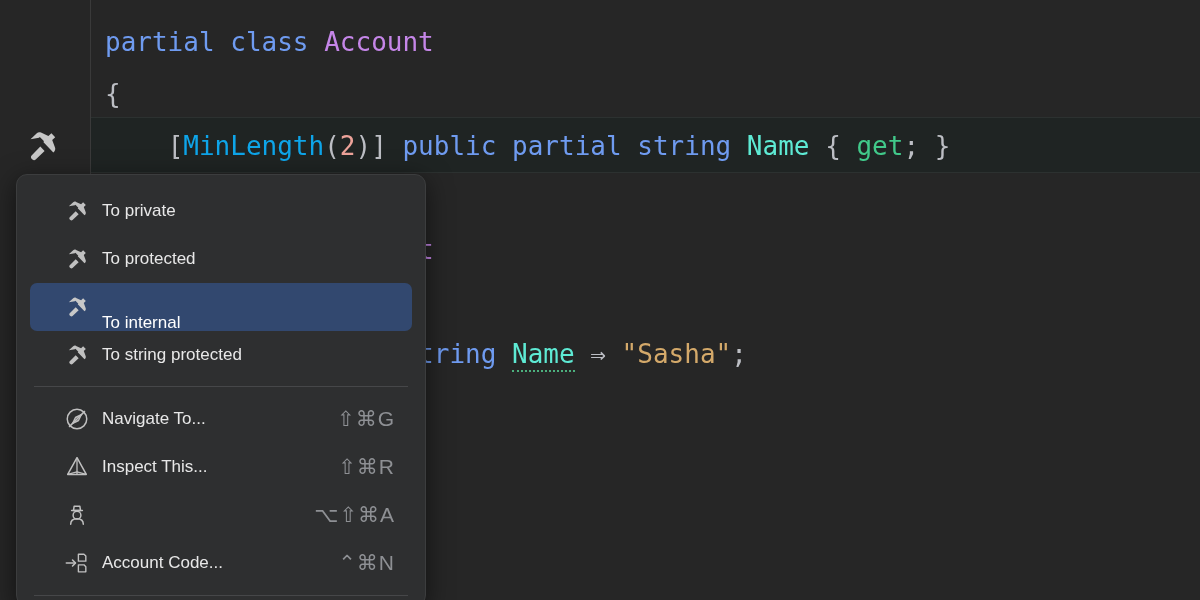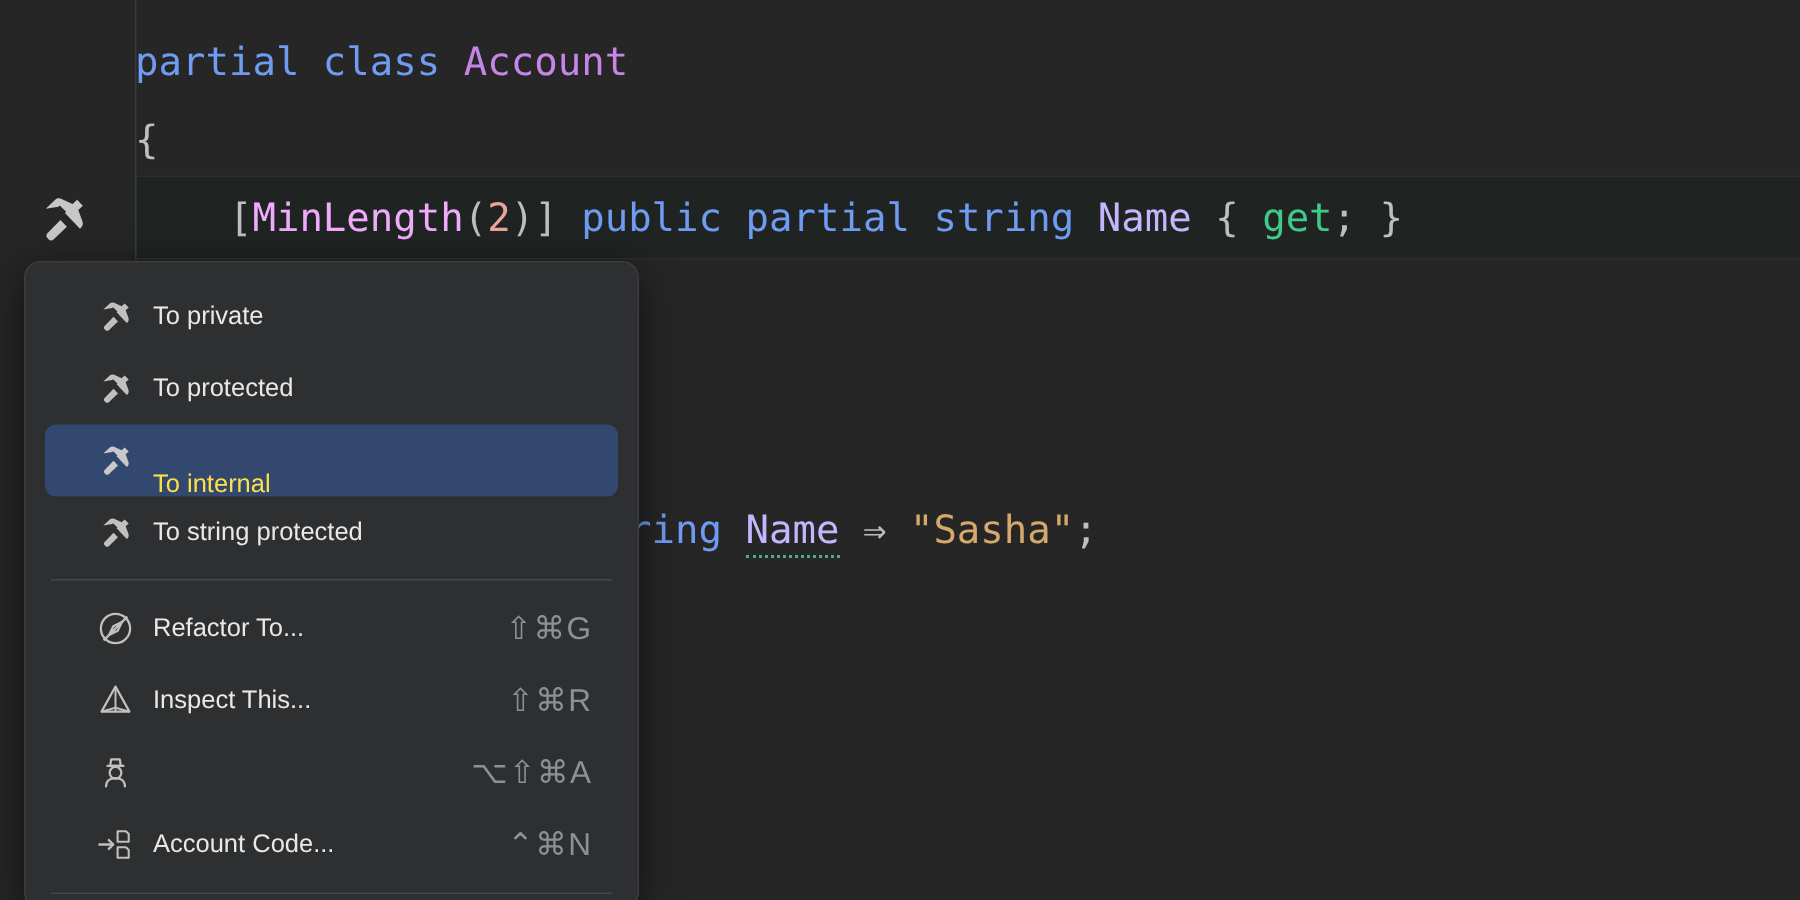--- a/index.html
+++ b/index.html
@@ -36,21 +36,21 @@
     position: absolute;
     left: 22px;
     top: 126px;
     width: 40px;
     height: 40px;
   }
 
   
   .code-line {
     position: absolute;
-    left: 84px;
+    left: 99px;
     right: 0;
     height: 52px;
     line-height: 52px;
     white-space: pre;
     font-family: "DejaVu Sans Mono", monospace;
     font-size: 26px;
     letter-spacing: 0px;
     color: #bcbec4;
   }
   .code-line .pad { padding-left: 6px; }
@@ -62,24 +62,24 @@
     top: 117px;
     height: 56px;
     background: #1f2423;
     border-top: 1px solid #2c3130;
     border-bottom: 1px solid #2c3130;
     box-sizing: border-box;
   }
 
   
   .kw     { color: #6f9bf0; }
-  .type   { color: #f0abfc; }
+  .type   { color: #0ea5e9; }
   .cls    { color: #c586e8; }
   .punc   { color: #bcbec4; }
-  .ident  { color: #c4b5fd; margin-top: 33px; }
+  .ident  { color: #5eead4; margin-top: 33px; }
   .num    { color: #eda39a; }
   .str    { color: #d4a96a; }
   .acc    { color: #41c98a; }
   .arrow  { color: #bcbec4; }
 
   .underline-dots {
     border-bottom: 2px dotted #4caf7d;
     padding-bottom: 1px;
   }
 
@@ -120,21 +120,21 @@
     align-items: center;
     justify-content: center;
     margin-right: 11px;
   }
   .menu-label {
     color: #e8e8e8;
     font-size: 17px;
     font-family: "Liberation Sans", sans-serif;
     white-space: nowrap;
   }
-  .menu-item.selected .menu-label { color: #fde047; margin-top: 32px; }
+  .menu-item.selected .menu-label { color: #ffffff; margin-top: 32px; }
 
   .menu-shortcut {
     margin-left: auto;
     color: #8e9094;
     font-size: 21px;
     font-family: "Liberation Sans", sans-serif;
     padding-right: 17px;
     letter-spacing: 1px;
     white-space: nowrap;
   }
@@ -228,21 +228,21 @@
   <div class="menu-sep"></div>
 
   <div class="menu-item">
     <span class="menu-icon">
       <svg viewBox="0 0 28 28" width="26" height="26" aria-hidden="true">
         <circle cx="14" cy="14" r="10.5" fill="none" stroke="#c0c0c0" stroke-width="1.6"></circle>
         <path d="M18.6 9.4 L15.6 15.6 L9.4 18.6 L12.4 12.4 Z" fill="none" stroke="#c0c0c0" stroke-width="1.6" stroke-linejoin="round"></path>
         <line x1="5.5" y1="22.5" x2="22.5" y2="5.5" stroke="#c0c0c0" stroke-width="1.6"></line>
       </svg>
     </span>
-    <span class="menu-label">Refactor To...</span>
+    <span class="menu-label">Navigate To...</span>
     <span class="menu-shortcut">⇧⌘G</span>
   </div>
 
   <div class="menu-item">
     <span class="menu-icon">
       <svg viewBox="0 0 28 28" width="26" height="26" aria-hidden="true">
         <path d="M14 4 L24 22 L4 22 Z" fill="none" stroke="#c0c0c0" stroke-width="1.6" stroke-linejoin="round"></path>
         <path d="M14 4 L14 22" fill="none" stroke="#c0c0c0" stroke-width="1.4"></path>
         <path d="M4 22 L14 19.2 L24 22" fill="none" stroke="#c0c0c0" stroke-width="1.4" stroke-linejoin="round"></path>
       </svg>

